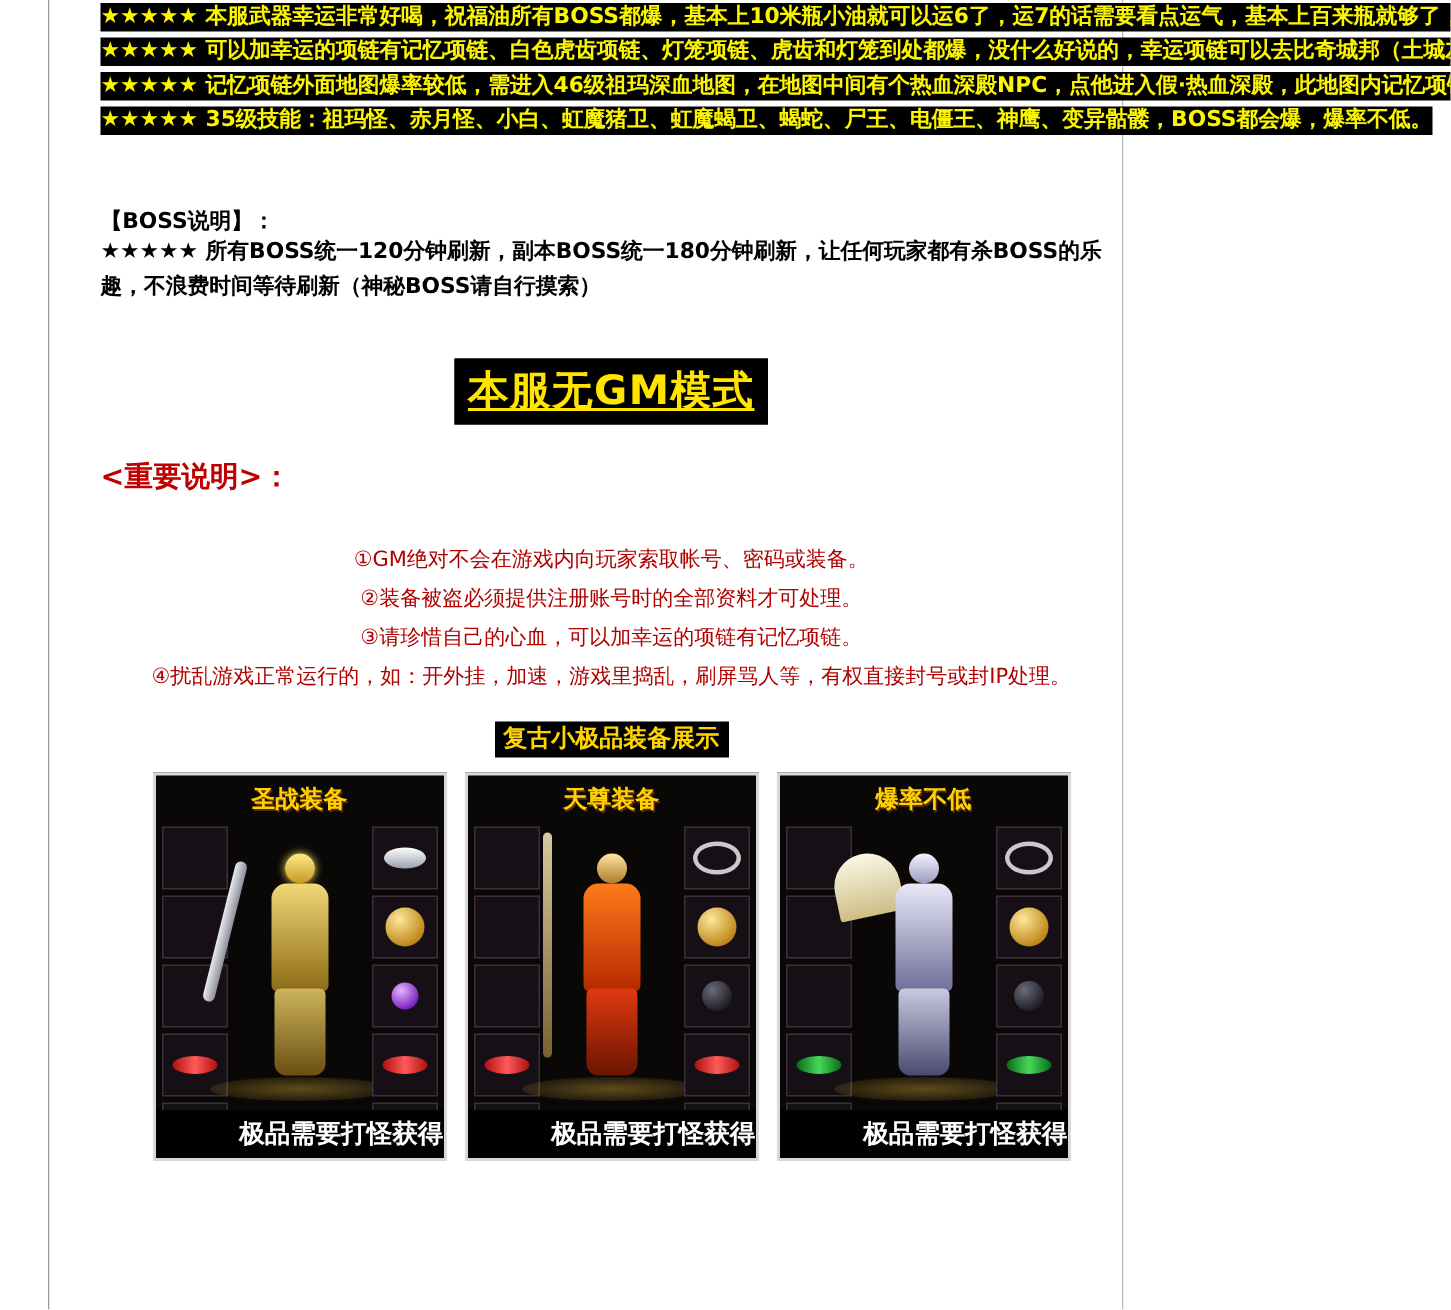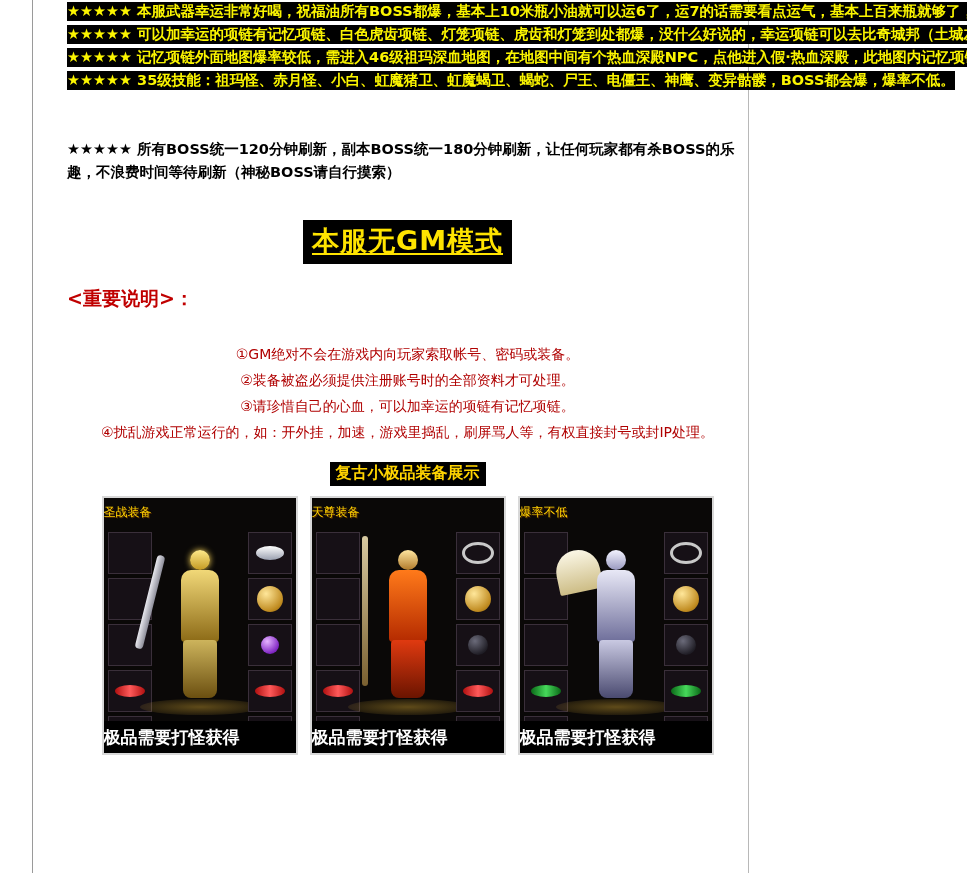--- a/index.html
+++ b/index.html
@@ -160,36 +160,36 @@
     width: 192px;
     height: 255px;
     background: #0a0807;
     border: 2px solid #d8d8d8;
     position: relative;
     overflow: hidden;
   }
   .card-title {
     position: absolute;
     top: 6px; left: 0; right: 0;
-    text-align: left;
+    text-align: center;
     color: #ffd100;
-    font-size: 12px;
-    font-weight: normal;
+    font-size: 16px;
+    font-weight: bold;
     text-shadow: 1px 1px 0 #5a2a00;
     font-family: "DejaVu Sans", sans-serif;
   }
   .card-footer {
     position: absolute;
     bottom: 0; left: 0; right: 0;
     height: 32px;
     background: #000000;
     color: #ffffff;
     font-size: 17px;
     font-weight: bold;
-    text-align: left;
+    text-align: right;
     line-height: 32px;
     font-family: "DejaVu Sans", sans-serif;
   }
   .slots {
     position: absolute;
     top: 34px;
     width: 46px;
     bottom: 36px;
   }
   .slots.left { left: 3px; }
@@ -342,20 +342,21 @@
 
     <div class="hl-block">
       <span class="ln"><span class="seg">★★★★★ 本服武器幸运非常好喝，祝福油所有BOSS都爆，基本上10米瓶小油就可以运6了，运7的话需要看点运气，基本上百来瓶就够了，但是不需要刻意去喝运7，因为项链可以+3。</span></span>
       <span class="ln"><span class="seg">★★★★★ 可以加幸运的项链有记忆项链、白色虎齿项链、灯笼项链、虎齿和灯笼到处都爆，没什么好说的，幸运项链可以去比奇城邦（土城左侧NPC进入）花费金币升级，运3项链附加2点暴击。</span></span>
       <span class="ln"><span class="seg">★★★★★ 记忆项链外面地图爆率较低，需进入46级祖玛深血地图，在地图中间有个热血深殿NPC，点他进入假·热血深殿，此地图内记忆项链爆率非常高，战士前期要打记忆项链必去地图。</span></span>
       <span class="ln"><span class="seg">★★★★★ 35级技能：祖玛怪、赤月怪、小白、虹魔猪卫、虹魔蝎卫、蝎蛇、尸王、电僵王、神鹰、变异骷髅，BOSS都会爆，爆率不低。</span></span>
     </div>
 
     <div style="height:46px"></div>
 
+    <p class="boss-title">【BOSS说明】：</p>
     <p class="boss-text">★★★★★ 所有BOSS统一120分钟刷新，副本BOSS统一180分钟刷新，让任何玩家都有杀BOSS的乐趣，不浪费时间等待刷新（神秘BOSS请自行摸索）</p>
 
     <div class="banner-wrap">
       <span class="banner">本服无GM模式</span>
     </div>
 
     <div class="important-wrap">
       <span class="important">&lt;重要说明&gt;：</span>
     </div>
 

